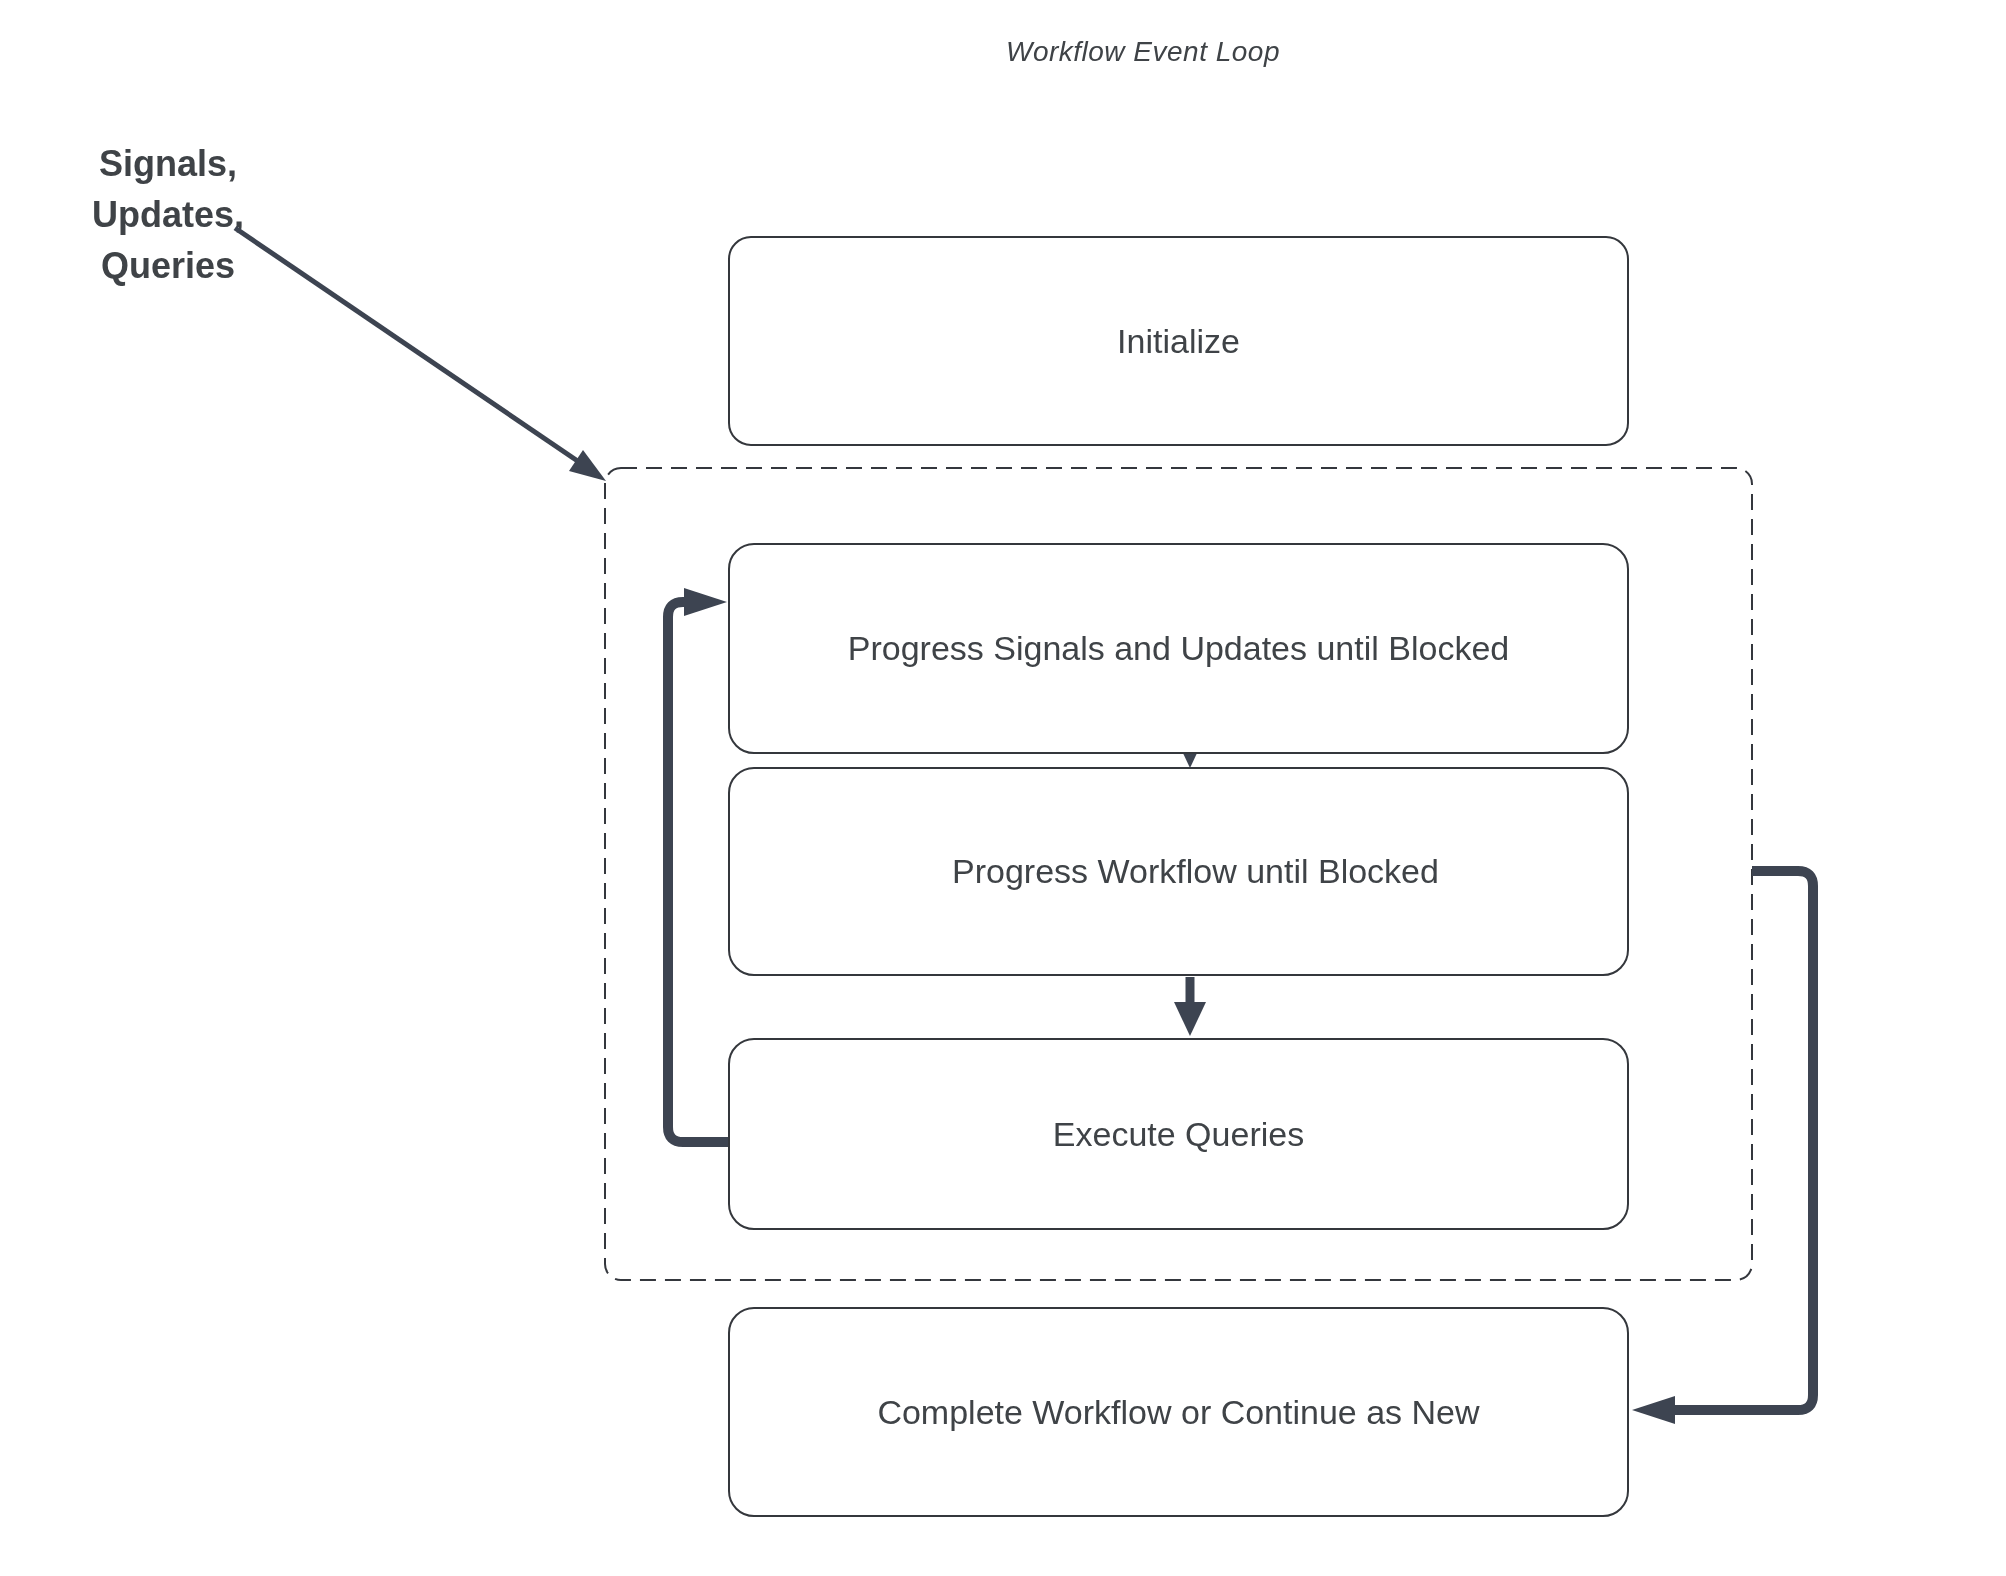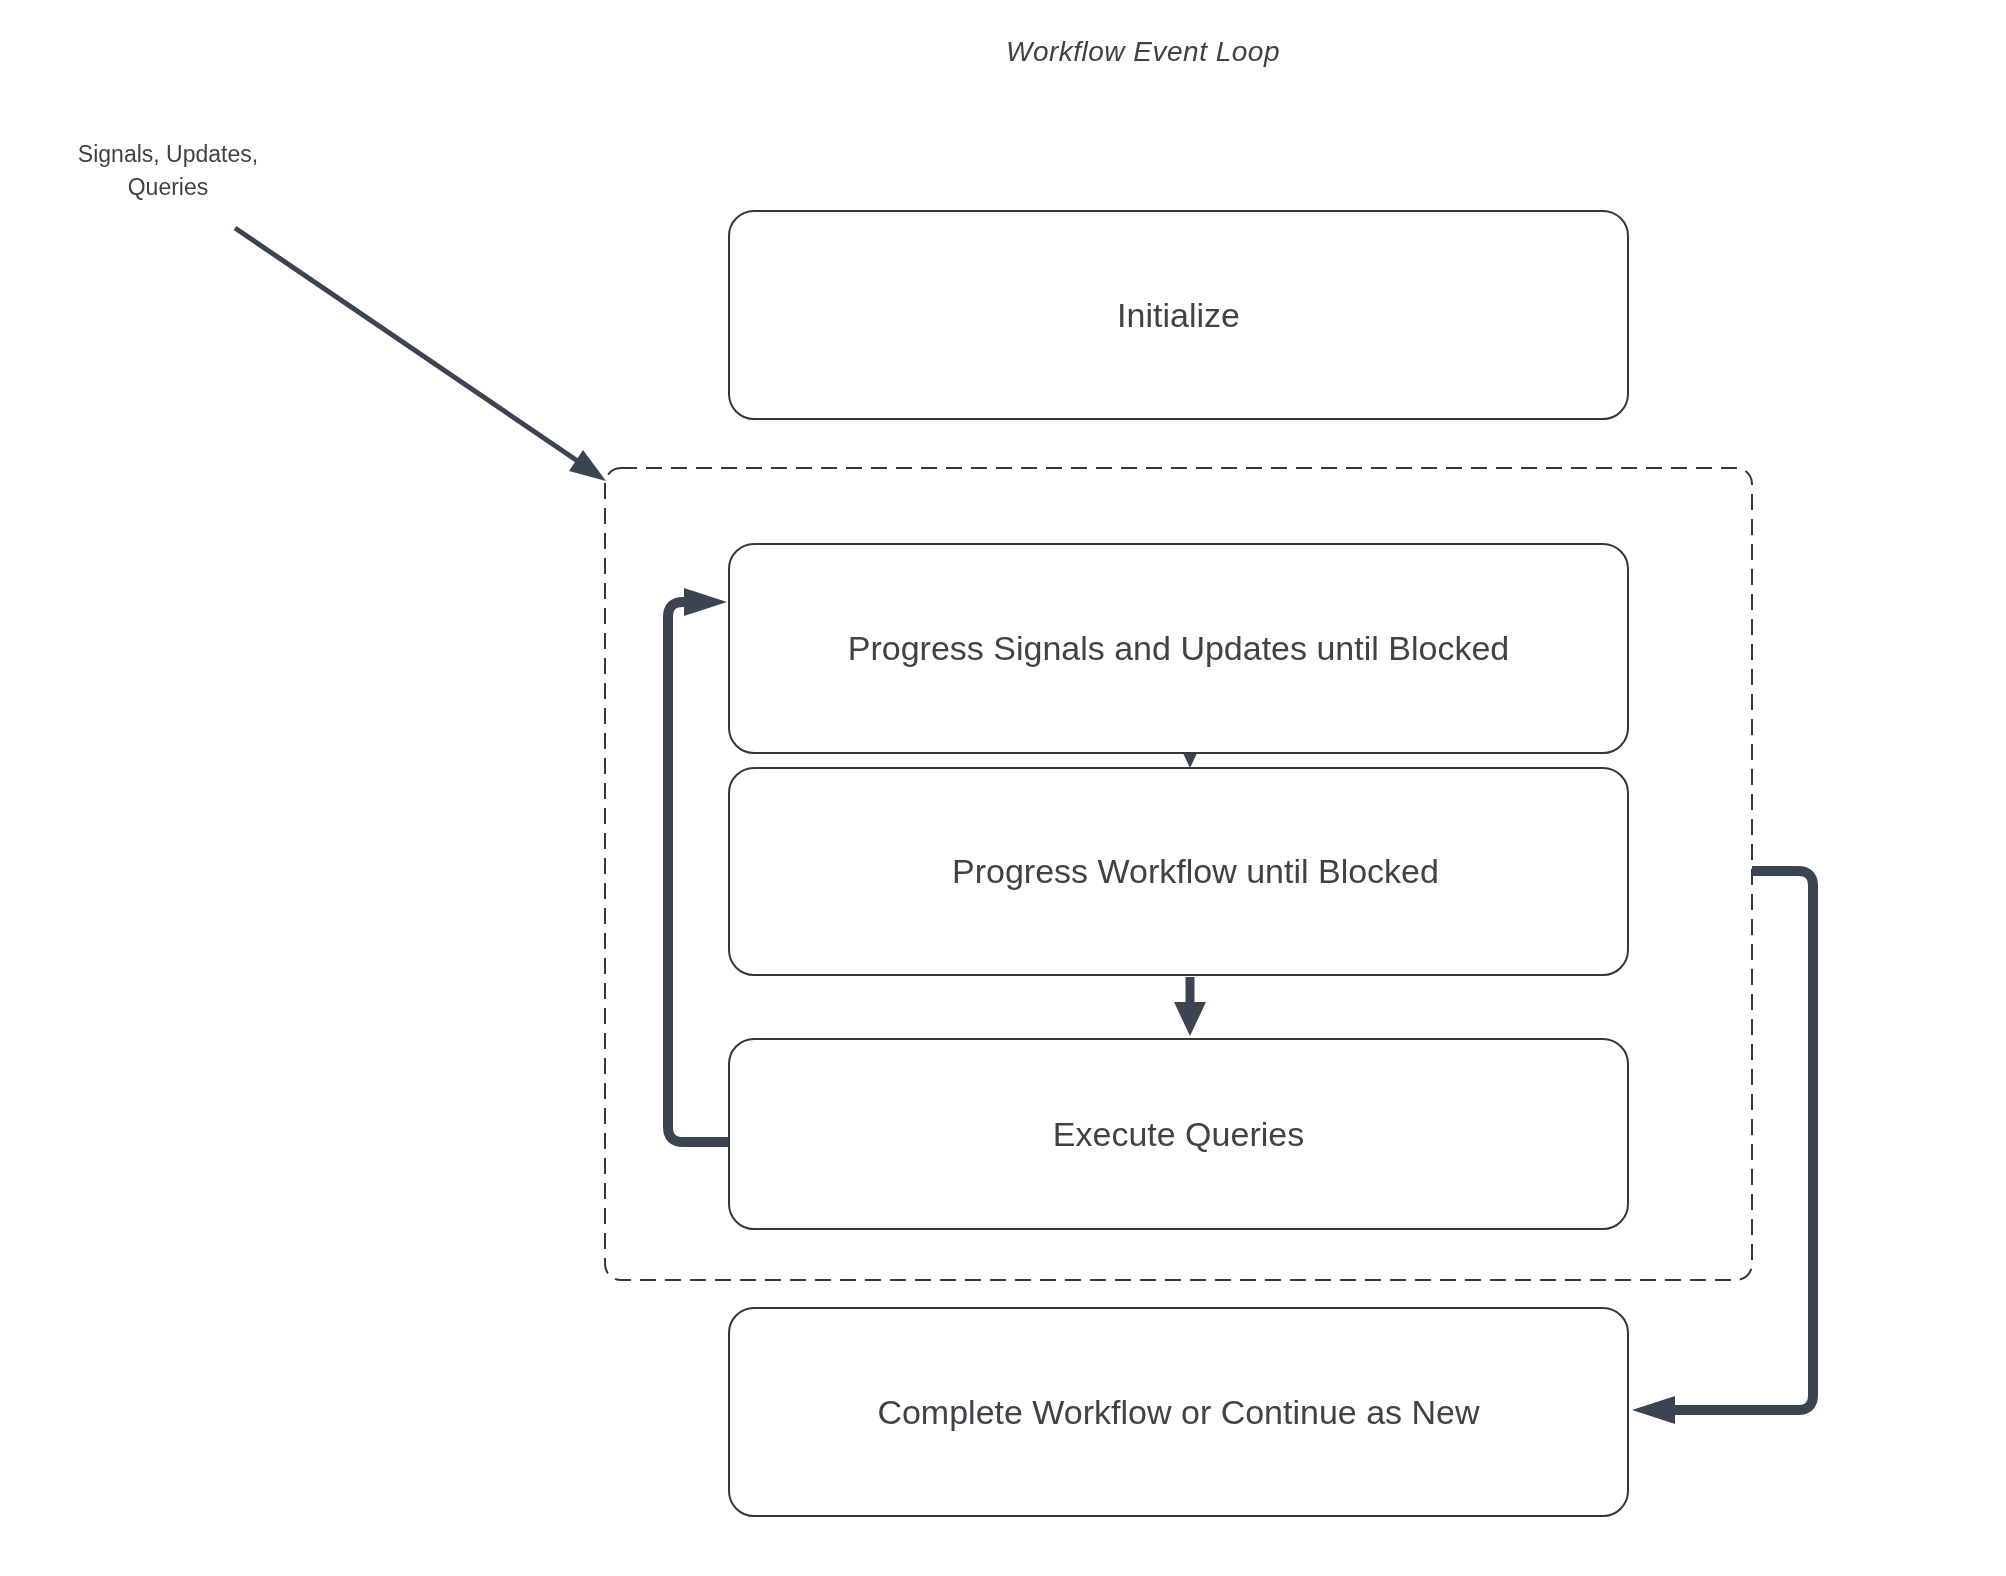--- a/index.html
+++ b/index.html
@@ -25,24 +25,25 @@
     font-style: italic;
     color: #3f4347;
     letter-spacing: 0.5px;
   }
   .annotation {
     position: absolute;
     left: 22px;
     top: 138px;
     width: 292px;
     text-align: center;
-    font-size: 23px;
+    font-size: 36px;
     line-height: 1.42;
     color: #3f4347;
     white-space: pre-line;
+    font-weight: bold;
   }
   svg.connectors {
     position: absolute;
     left: 0;
     top: 0;
   }
   .node {
     position: absolute;
     left: 728px;
     width: 901px;
@@ -50,21 +51,21 @@
     border: 2px solid #34373c;
     border-radius: 26px;
     background: #ffffff;
     display: flex;
     align-items: center;
     justify-content: center;
     text-align: center;
     font-size: 34px;
     color: #3f4347;
   }
-  .node-initialize        { top: 210px;  height: 210px; }
+  .node-initialize        { top: 236px;  height: 210px; border-radius: 23px; }
   .node-progress-signals  { top: 497px;  height: 211px; margin-top: 46px; }
   .node-progress-workflow { top: 767px;  height: 209px; padding-left: 34px; }
   .node-execute-queries   { top: 1038px; height: 192px; }
   .node-complete          { top: 1307px; height: 210px; }
 </style>
 </head>
 <body>
 
 <div class="canvas">
 

